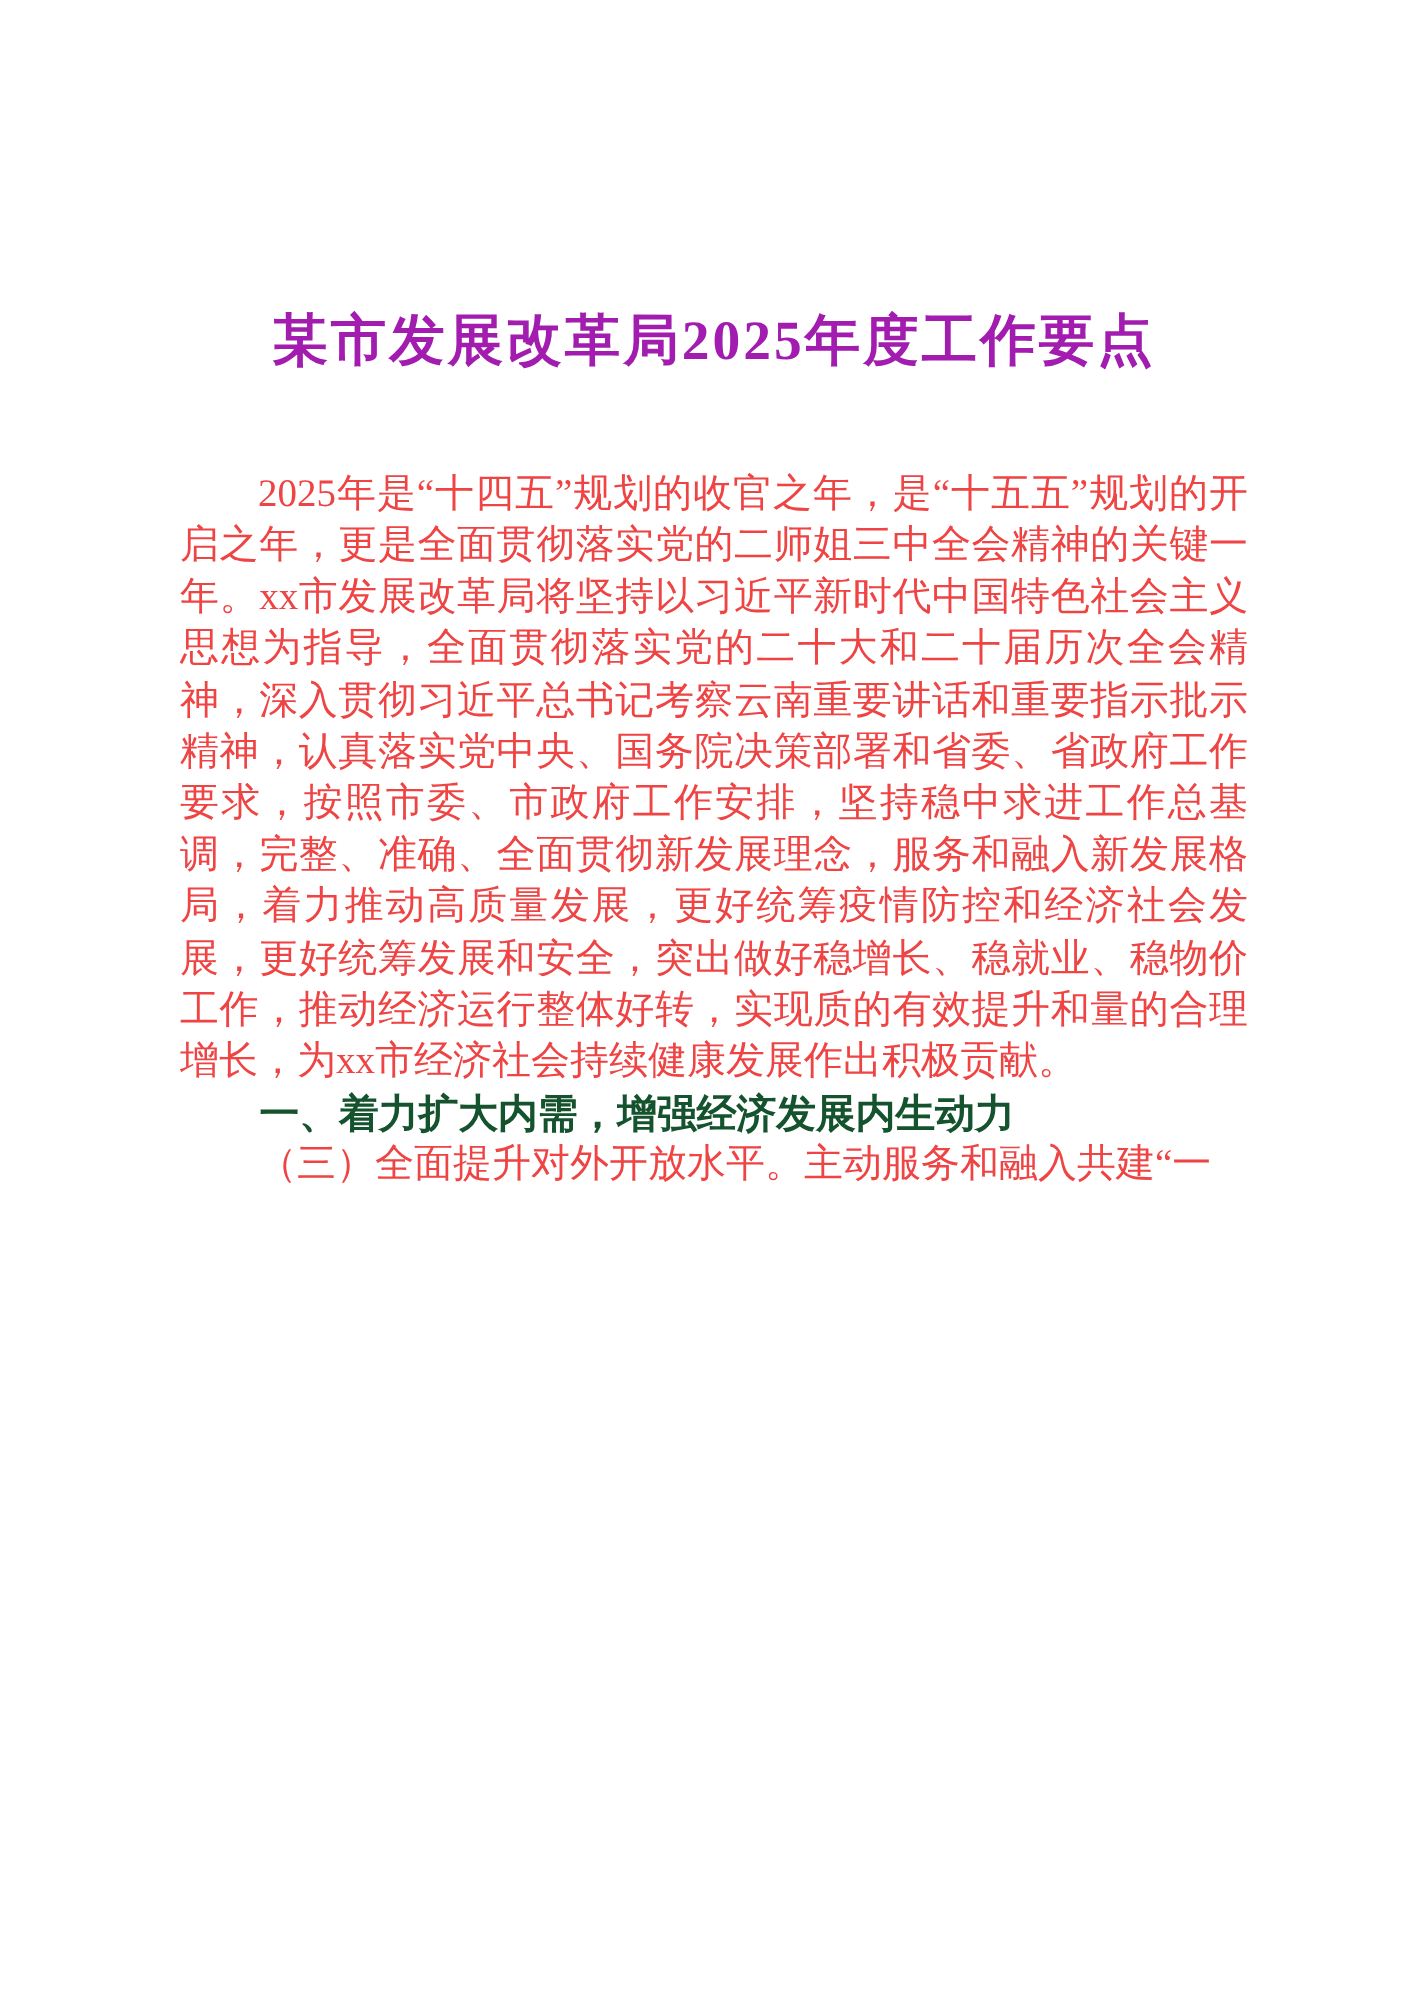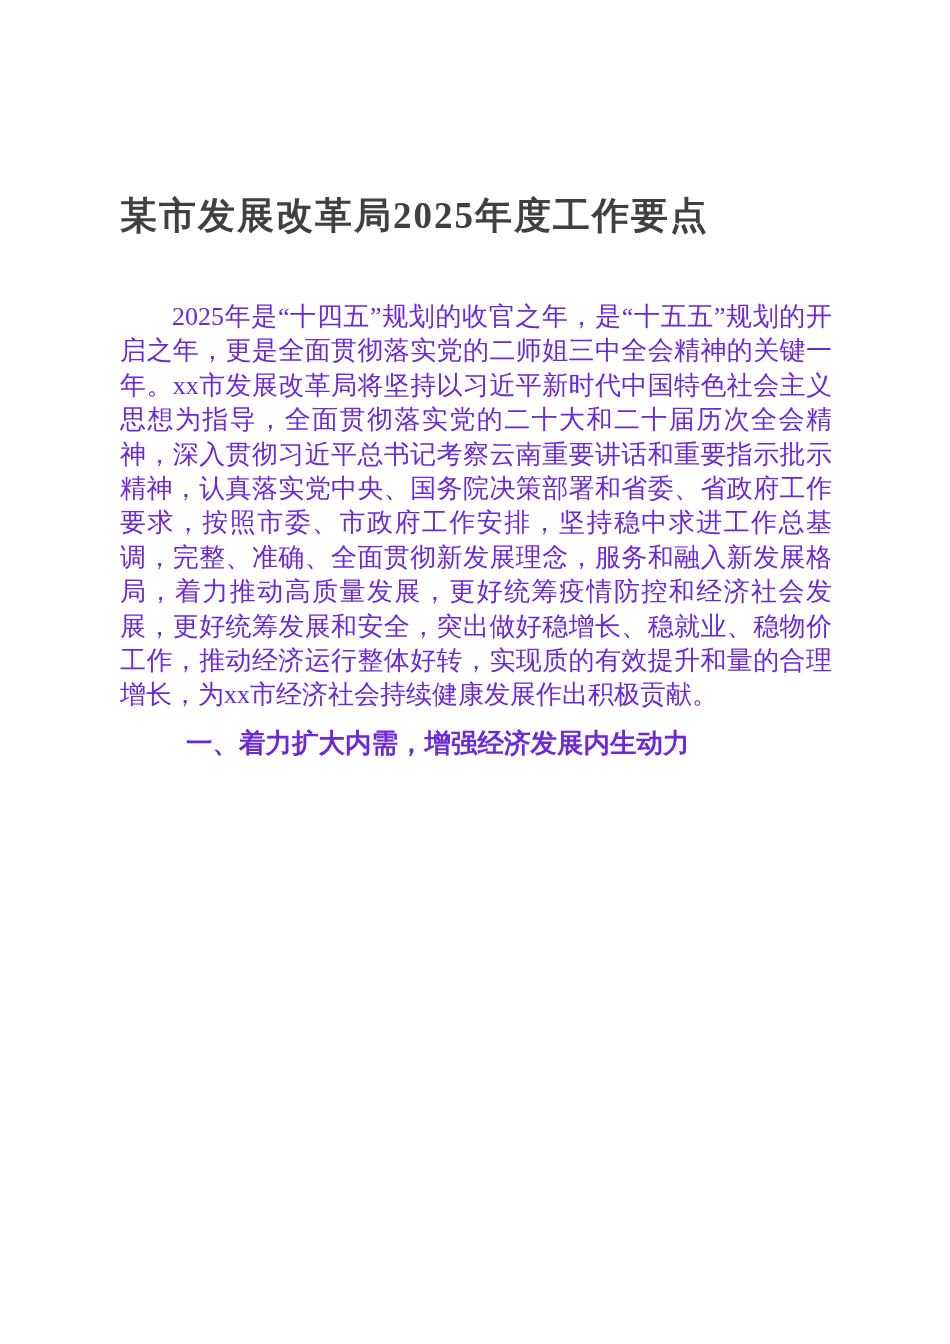--- a/index.html
+++ b/index.html
@@ -11,54 +11,56 @@
     position: relative;
     width: 950px;
     height: 1344px;
     background: #ffffff;
     box-sizing: border-box;
     padding: 192px 118px 0 120px;
     color: #000000;
     overflow: hidden;
   }
   .doc-title {
-    margin: 0 0 60px 0;
+    margin: 12px 0 60px 0;
     font-family: "Liberation Serif", "DejaVu Serif", serif;
     font-weight: bold;
     font-size: 37px;
     line-height: 48px;
+    text-align: center;
     letter-spacing: 2px;
-    color: #404040;
+    color: #a21caf;
   }
   .para {
     margin: 0;
     font-family: "Liberation Serif", "DejaVu Serif", serif;
     font-size: 26px;
     line-height: 34.4px;
     text-align: justify;
     text-indent: 2em;
-    color: #6d28d9;
+    color: #ef4444;
     word-break: break-all;
   }
   .section-heading {
-    margin: 13px;
+    margin: 0;
     font-family: "Liberation Sans", "DejaVu Sans", sans-serif;
     font-weight: bold;
     font-size: 26.5px;
     line-height: 34.4px;
     text-indent: 2em;
     text-align: left;
-    color: #6d28d9;
+    color: #14532d;
   }
 </style>
 </head>
 <body>
 
 <div class="page">
   <h1 class="doc-title">某市发展改革局2025年度工作要点</h1>
 
   <p class="para">2025年是“十四五”规划的收官之年，是“十五五”规划的开启之年，更是全面贯彻落实党的二师姐三中全会精神的关键一年。xx市发展改革局将坚持以习近平新时代中国特色社会主义思想为指导，全面贯彻落实党的二十大和二十届历次全会精神，深入贯彻习近平总书记考察云南重要讲话和重要指示批示精神，认真落实党中央、国务院决策部署和省委、省政府工作要求，按照市委、市政府工作安排，坚持稳中求进工作总基调，完整、准确、全面贯彻新发展理念，服务和融入新发展格局，着力推动高质量发展，更好统筹疫情防控和经济社会发展，更好统筹发展和安全，突出做好稳增长、稳就业、稳物价工作，推动经济运行整体好转，实现质的有效提升和量的合理增长，为xx市经济社会持续健康发展作出积极贡献。</p>
 
   <h2 class="section-heading">一、着力扩大内需，增强经济发展内生动力</h2>
 
 
 
+  <p class="para">（三）全面提升对外开放水平。主动服务和融入共建“一</p>
 </div>
 
 </body></html>

